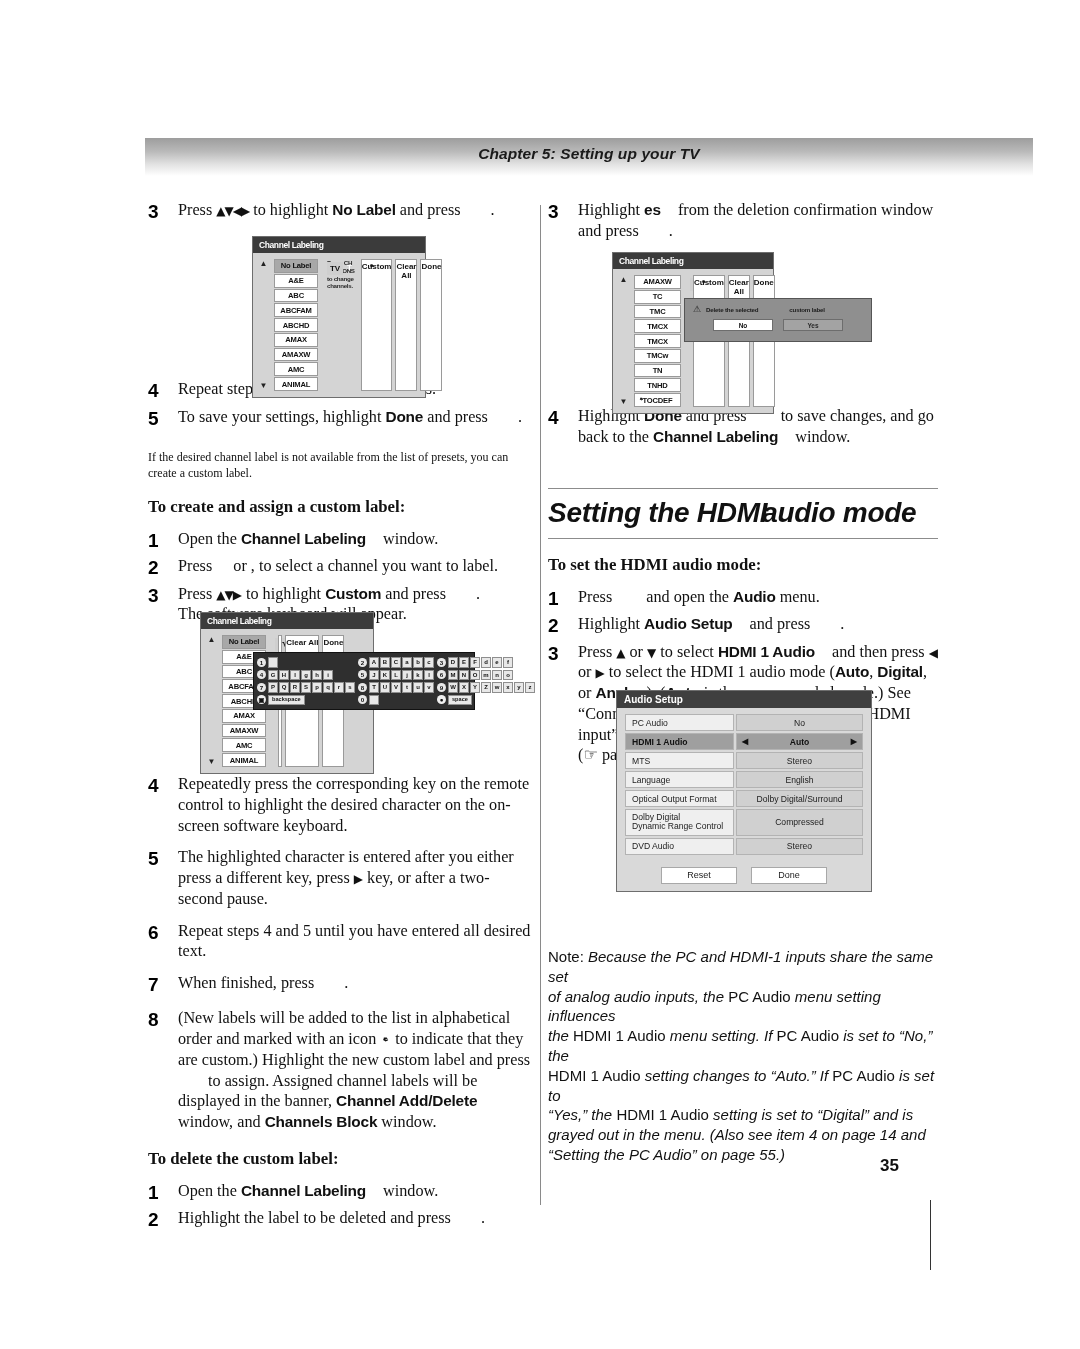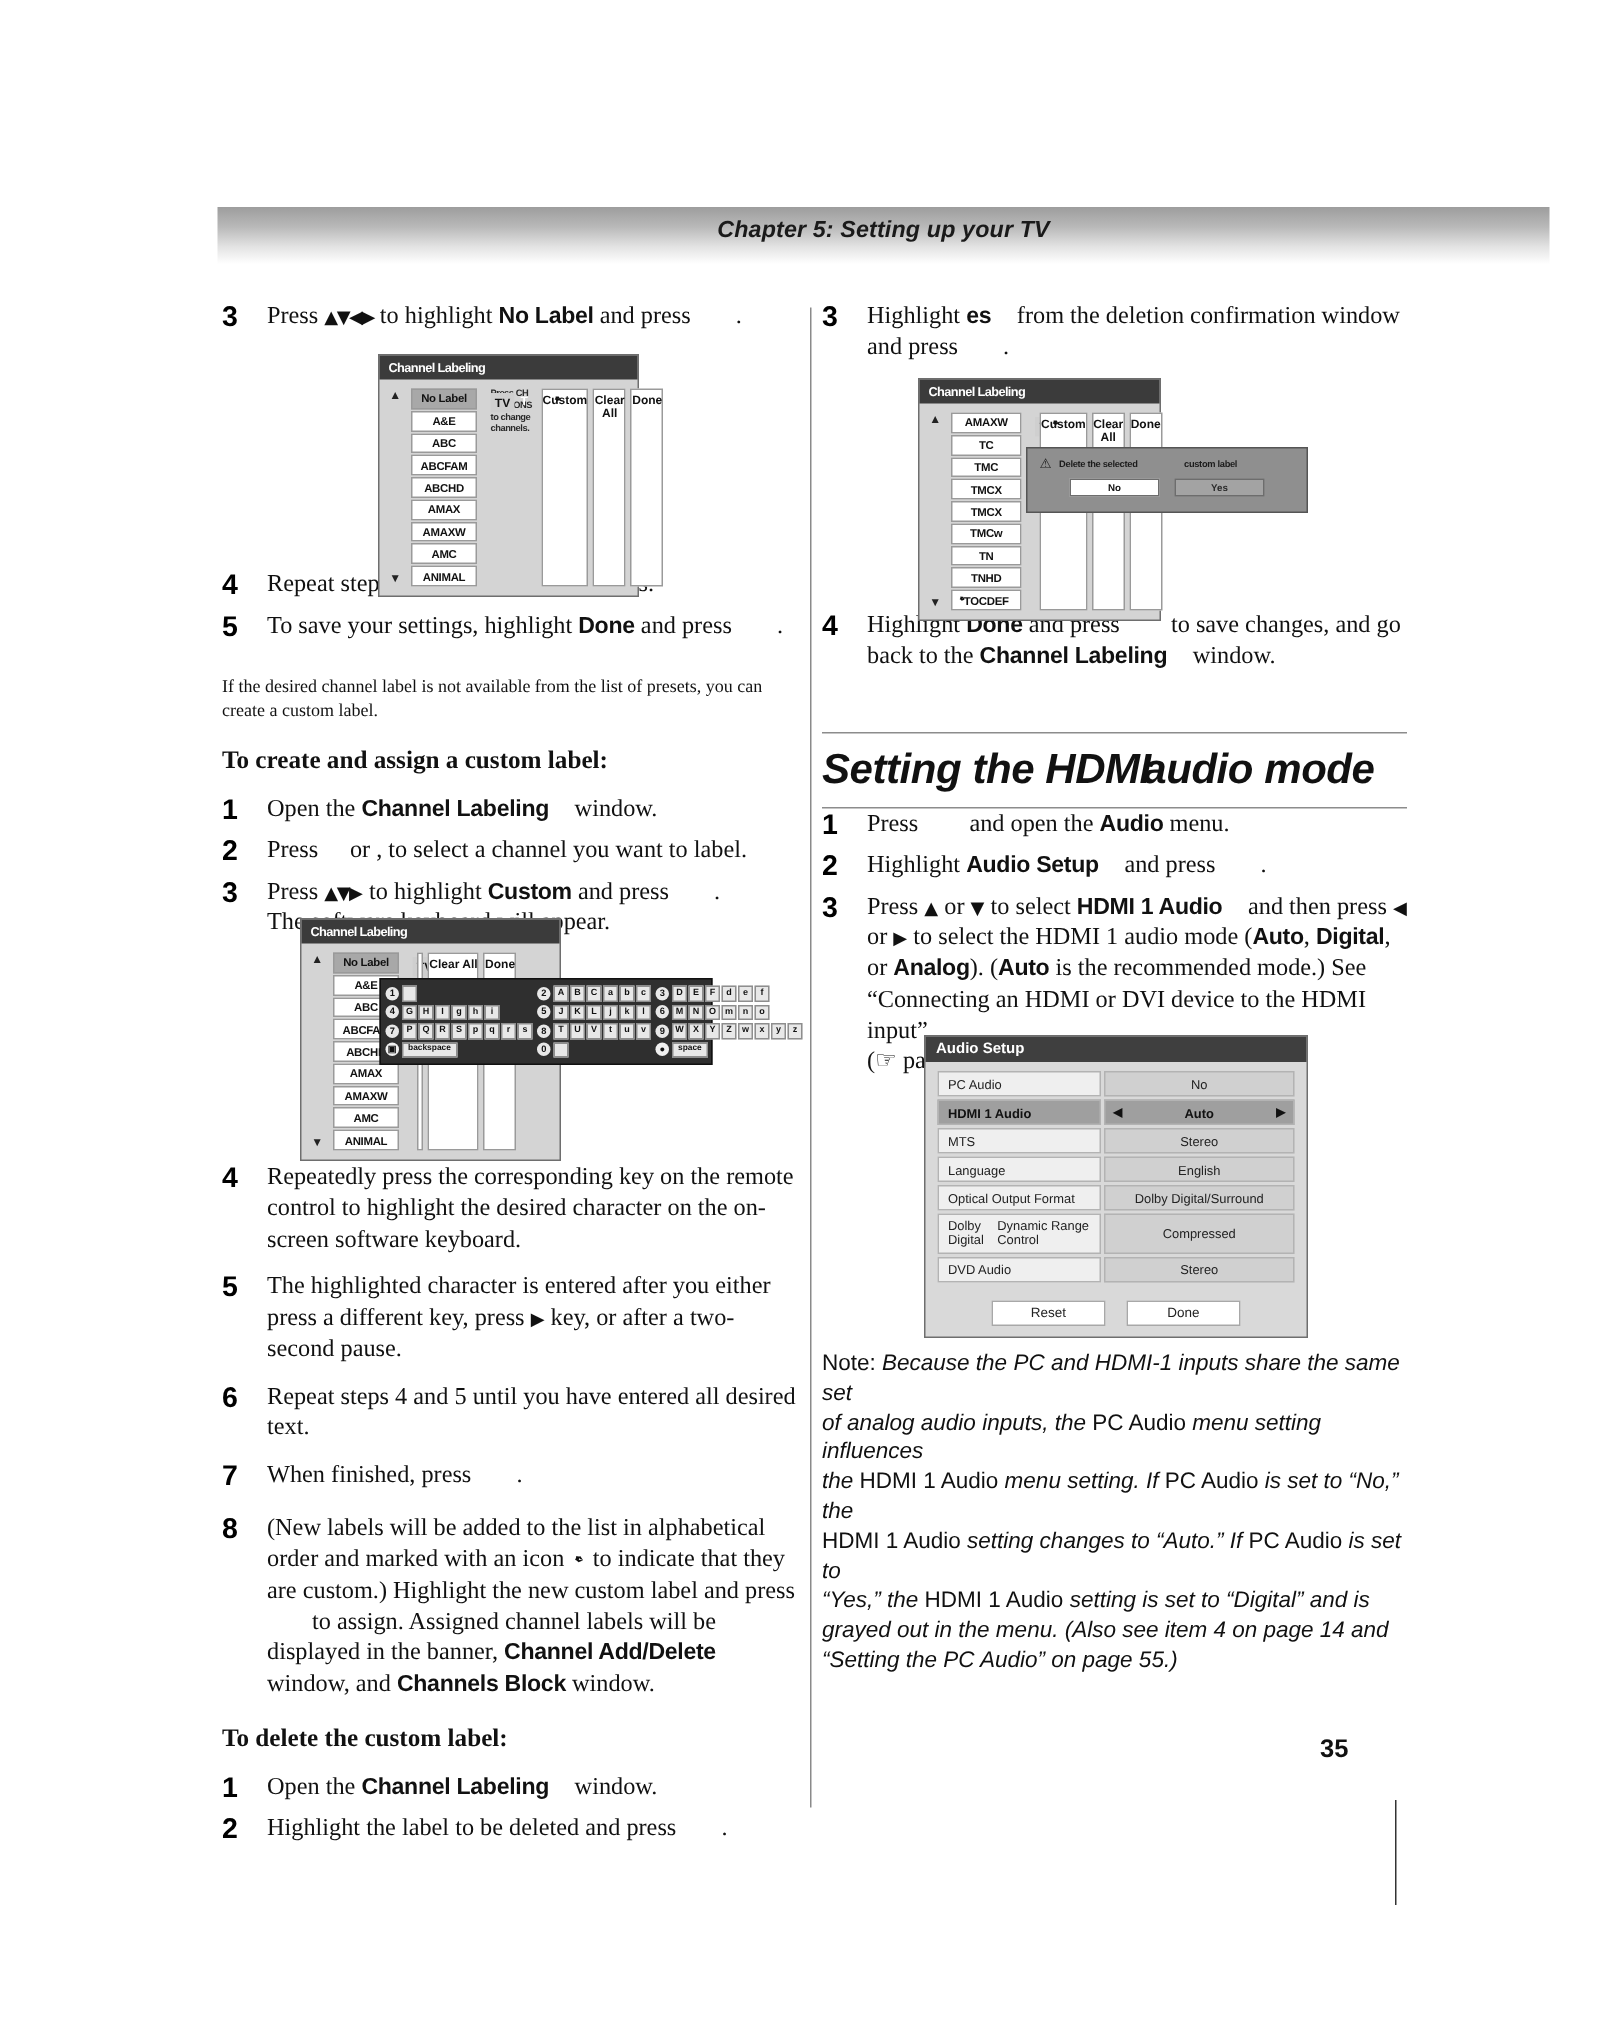--- a/index.html
+++ b/index.html
@@ -151,21 +151,21 @@
     padding:2.5px 6px;display:flex;align-items:center;
   }
   #audio-setup .v{
     flex:1;background:#d0d0d0;border:1px solid #b3b3b3;font-size:8.6px;color:#222;
     display:flex;align-items:center;justify-content:center;padding:2.5px 4px;position:relative;
   }
   #audio-setup .arow.sel .k{background:#9f9f9f;font-weight:bold;color:#111;}
   #audio-setup .arow.sel .v{background:#9f9f9f;font-weight:bold;color:#111;}
   #audio-setup .v .lt{position:absolute;left:5px;font-size:8px;}
   #audio-setup .v .rt{position:absolute;right:5px;font-size:8px;}
-  #audio-setup .k.two{flex-direction:row;align-items:flex-start;justify-content:center;line-height:1.15;}
+  #audio-setup .k.two{flex-direction:column;align-items:flex-start;justify-content:center;line-height:1.15;}
   #audio-setup .foot{display:flex;gap:14px;justify-content:center;padding:4px 0 7px 0;}
   #audio-setup .fb{width:74px;text-align:center;background:#fff;border:1px solid #a8a8a8;
                    font-size:9px;color:#222;padding:2.5px 0;}
 
   
   .pageno{
     position:absolute;left:880px;top:1156px;
     font-family:"Liberation Sans",sans-serif;font-weight:bold;font-size:17px;color:#111;
   }
   .pagerule{position:absolute;left:930px;top:1200px;width:1.4px;height:70px;background:#333;}
@@ -308,20 +308,21 @@
         <span>Highlight </span><b class="ui">Done</b><span> and press </span><span class="gap"></span><span> to save changes, and go back to the </span><b class="ui">Channel Labeling</b><span class="gap-s"></span><span> window.</span>
       </div>
     </div>
 
     <div class="section-head">
       <div class="t">
         <span>Setting the HDMI</span><span class="tight">audio mode</span>
       </div>
     </div>
 
+    <div class="sub-head">To set the HDMI audio mode:</div>
 
     <div class="step">
       <div class="num">1</div>
       <div class="body">
         <span>Press </span><span class="gap"></span><span> and open the </span><b class="ui">Audio</b><span> menu.</span>
       </div>
     </div>
 
     <div class="step">
       <div class="num">2</div>

